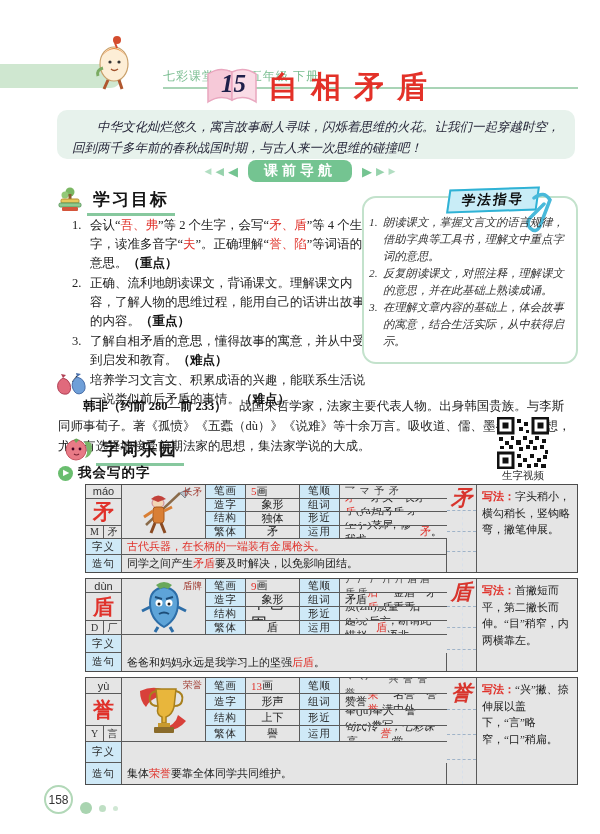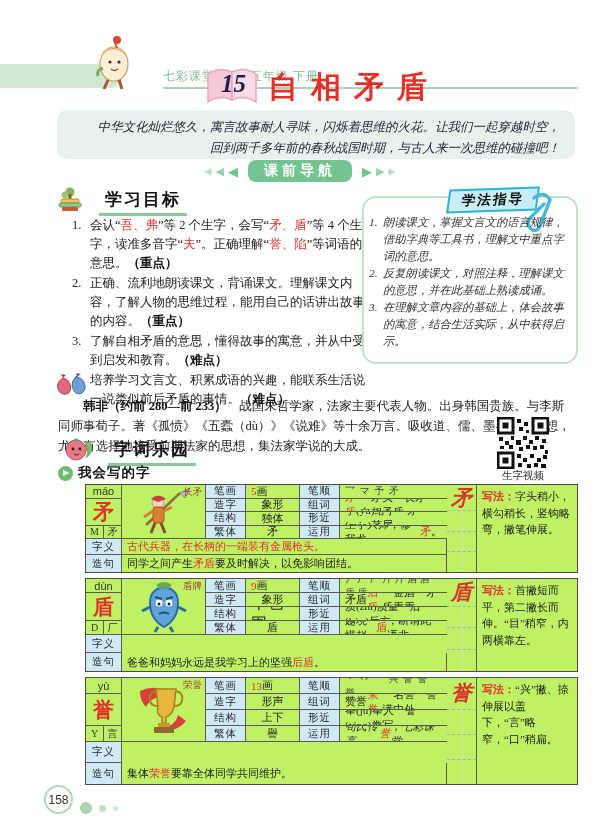--- a/index.html
+++ b/index.html
@@ -23,34 +23,34 @@
   .book-icon { position:absolute; left:204px; top:64px; }
   .book-num { position:absolute; left:221px; top:70px; font-size:25px; font-weight:bold;
     font-style:italic; color:#20204a; font-family:"Liberation Serif",serif; }
   .lesson-title { position:absolute; left:268px; top:67px; font-size:30px; font-weight:bold;
     color:#e33128; letter-spacing:13px; font-family:"Liberation Serif",serif; }
 
   
   .intro { position:absolute; left:57px; top:110px; width:518px; height:49px;
     background:#e7f2ec; border-radius:10px; }
   .intro p { padding:7px 15px 0 15px; text-indent:2em; font-size:12.5px; font-style:italic;
-    line-height:1.65; color:#252538;text-align:right; }
+    line-height:1.65; color:#252538; }
 
   
   .banner { position:absolute; left:0; top:160px; width:100%; display:flex;
     justify-content:center; align-items:center; }
   .banner-box { background:#74c491; color:#fff; font-family:"Liberation Sans",sans-serif;
     font-weight:bold; font-size:14px; letter-spacing:4px; padding:2px 16px;
     border-radius:8px; margin:0 8px; }
   .arr { color:#74c491; line-height:1; }
   .arr.a1{ font-size:9px; opacity:.55;} .arr.a2{ font-size:11px; opacity:.75;} .arr.a3{ font-size:13px; opacity:1;}
   .banner .arr { margin:0 2px; }
 
   
-  .sec-head { position:absolute; display:flex; align-items:flex-end;gap:12px; }
+  .sec-head { position:absolute; display:flex; align-items:flex-end; }
   .sec-title { font-size:17px; font-weight:bold; color:#151515; letter-spacing:2px;
     font-family:"Liberation Sans",sans-serif; border-bottom:3px solid #87c89e;
     padding:0 6px 2px 6px; }
   .sec-icon { margin-right:2px; }
 
   
   .objectives { position:absolute; left:72px; top:216px; width:302px; }
   .objectives ol, .guide ol { list-style:none; counter-reset:li; }
   .objectives li { counter-increment:li; position:relative; padding-left:18px;
     font-size:12.5px; line-height:1.52; color:#222; margin-bottom:1px; }
@@ -84,21 +84,21 @@
   .sub-head { position:absolute; left:58px; top:464px; display:flex; align-items:center; }
   .play-circle { width:15px; height:15px; border-radius:50%; background:#69bd6e;
     display:flex; align-items:center; justify-content:center; margin-right:5px; }
   .play-circle span { color:#fff; font-size:8px; line-height:1; margin-left:1px; }
   .sub-title { font-size:13.5px; font-weight:bold; color:#151515;
     font-family:"Liberation Sans",sans-serif; letter-spacing:1px; }
 
   
   .chars { position:absolute; left:85px; top:484px; width:493px; }
   .char-block { display:grid; grid-template-columns:36px 84px 40px 54px 40px 107px 30px 98px;
-    border:1.5px solid #4c4c4c; margin-bottom:5px; background:#bef264; }
+    border:1.5px solid #4c4c4c; margin-bottom:5px; background:#e5e5e5; }
   .b1 { grid-template-rows:13.5px 13.5px 13.5px 13.5px 16px 17px; }
   .b2 { grid-template-rows:14px 14px 14px 14px 18px 18px; }
   .b3 { grid-template-rows:16px 16px 16px 16px 21px 21px; }
   .cell { border-right:1px solid #5a5a5a; border-bottom:1px solid #5a5a5a;
     display:flex; align-items:center; overflow:hidden; }
   .nb { border-bottom:none; } .nr { border-right:none; }
   .lbl { background:#cfe9f7; justify-content:center; font-size:10.5px;
     font-family:"Liberation Sans",sans-serif; color:#2a2a2a; letter-spacing:1px; }
   .val { font-size:11px; padding:0 5px; color:#222; }
   .pinyin-cell { grid-column:1; grid-row:1; justify-content:center;

